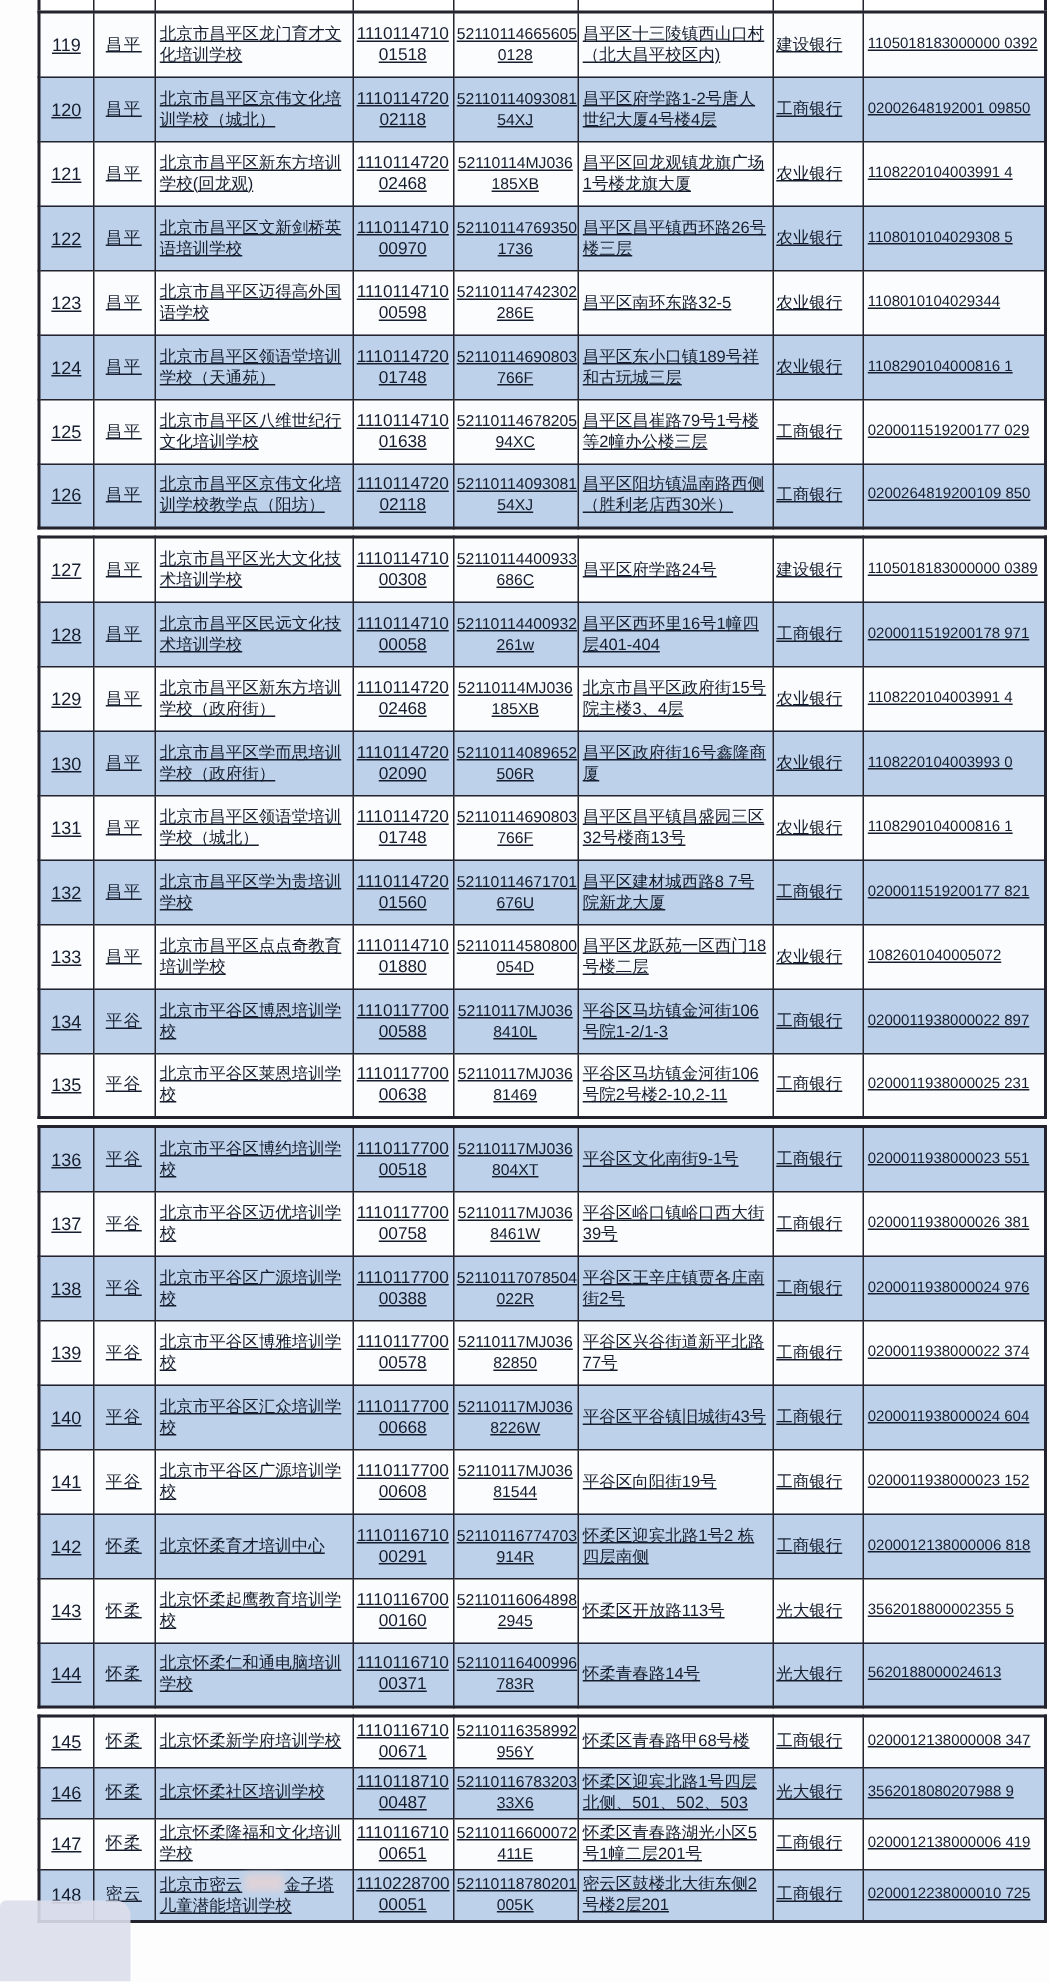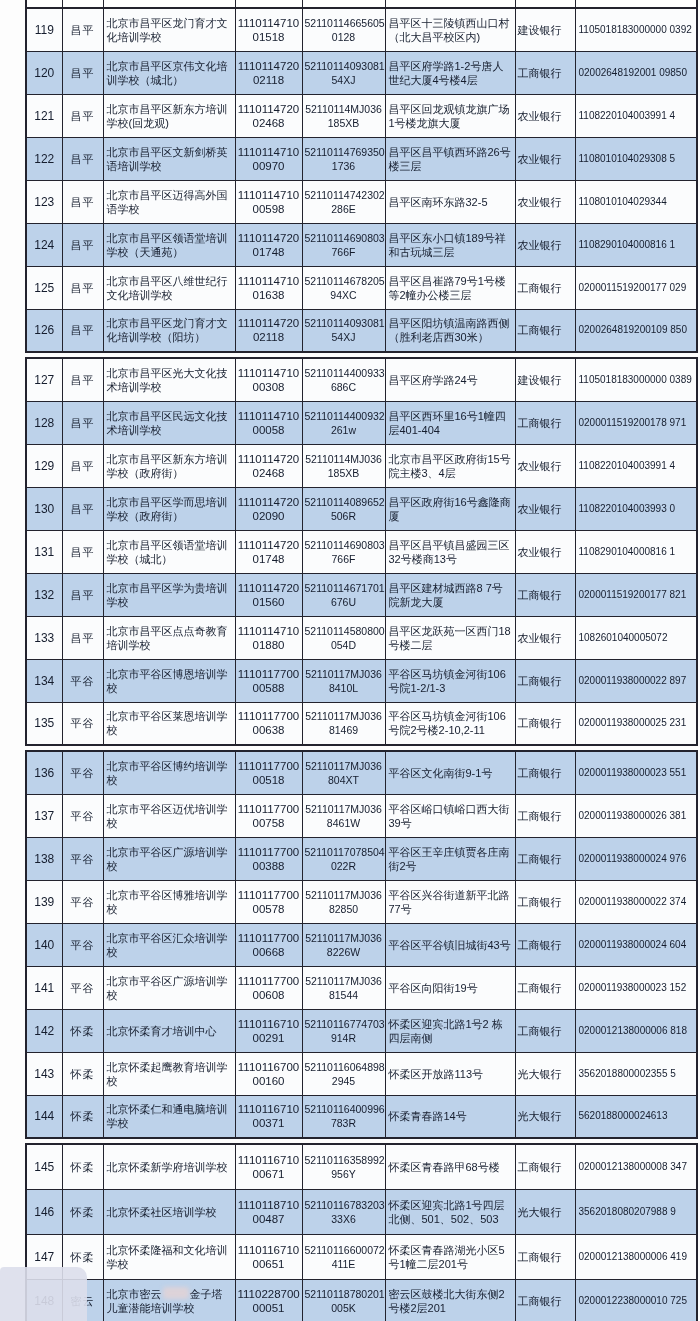--- a/index.html
+++ b/index.html
@@ -28,22 +28,22 @@
     background:var(--base);
   }
   td{
     border:1px solid var(--border);
     vertical-align:middle;
     padding:1px 2px;
     font-size:11px;line-height:14px;
     overflow:visible;
     word-break:break-word;
   }
-  tr{height:43px;}
-  table.sec.last tr{height:45px;}
+  tr{height:43px;text-decoration:underline;}
+  table.sec.last tr{height:34px;}
   tr.alt td{background:var(--alt);}
   tr.base td{background:var(--base);}
 
   .c-num{text-align:center;font-size:12px;}
   .c-district{text-align:center;letter-spacing:1px;}
   .c-name{text-align:left;padding:2px 3px;}
   .c-org{text-align:center;font-size:11.5px;word-break:keep-all;white-space:normal;}
   .c-credit{text-align:center;font-size:10.5px;word-break:keep-all;white-space:normal;margin-left:12px;}
   .c-address{text-align:left;padding:2px 3px;}
   .c-bank{text-align:left;}
@@ -157,21 +157,21 @@
             <td class="c-name">北京市昌平区八维世纪行文化培训学校</td>
             <td class="c-org">1110114710 01638</td>
             <td class="c-credit">52110114678205 94XC</td>
             <td class="c-address">昌平区昌崔路79号1号楼等2幢办公楼三层</td>
             <td class="c-bank">工商银行</td>
             <td class="c-account">0200011519200177 029</td>
           </tr>
           <tr class="alt">
             <td class="c-num">126</td>
             <td class="c-district">昌平</td>
-            <td class="c-name">北京市昌平区龙门育才文化培训学校（阳坊）</td>
+            <td class="c-name">北京市昌平区京伟文化培训学校教学点（阳坊）</td>
             <td class="c-org">1110114720 02118</td>
             <td class="c-credit">52110114093081 54XJ</td>
             <td class="c-address">昌平区阳坊镇温南路西侧（胜利老店西30米）</td>
             <td class="c-bank">工商银行</td>
             <td class="c-account">0200264819200109 850</td>
           </tr>
         </tbody>
       </table>
       <table class="sec">
         <colgroup>

